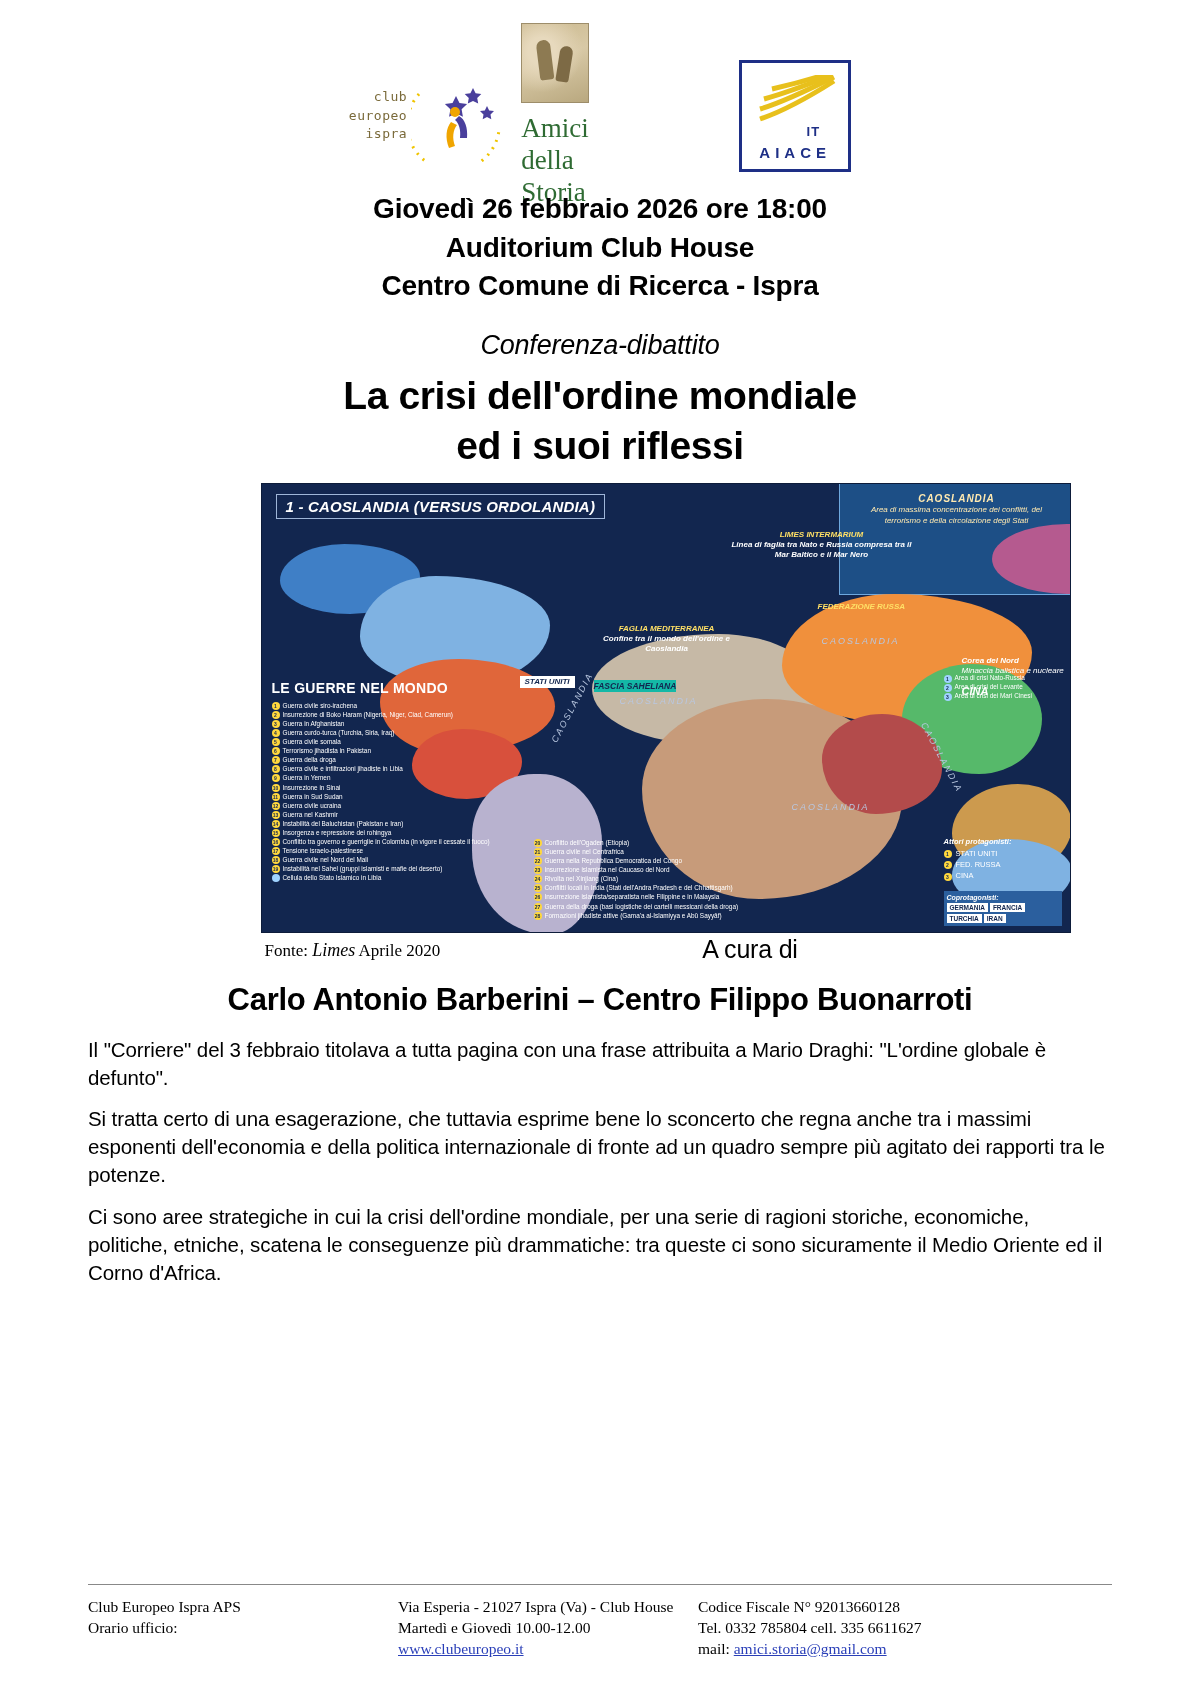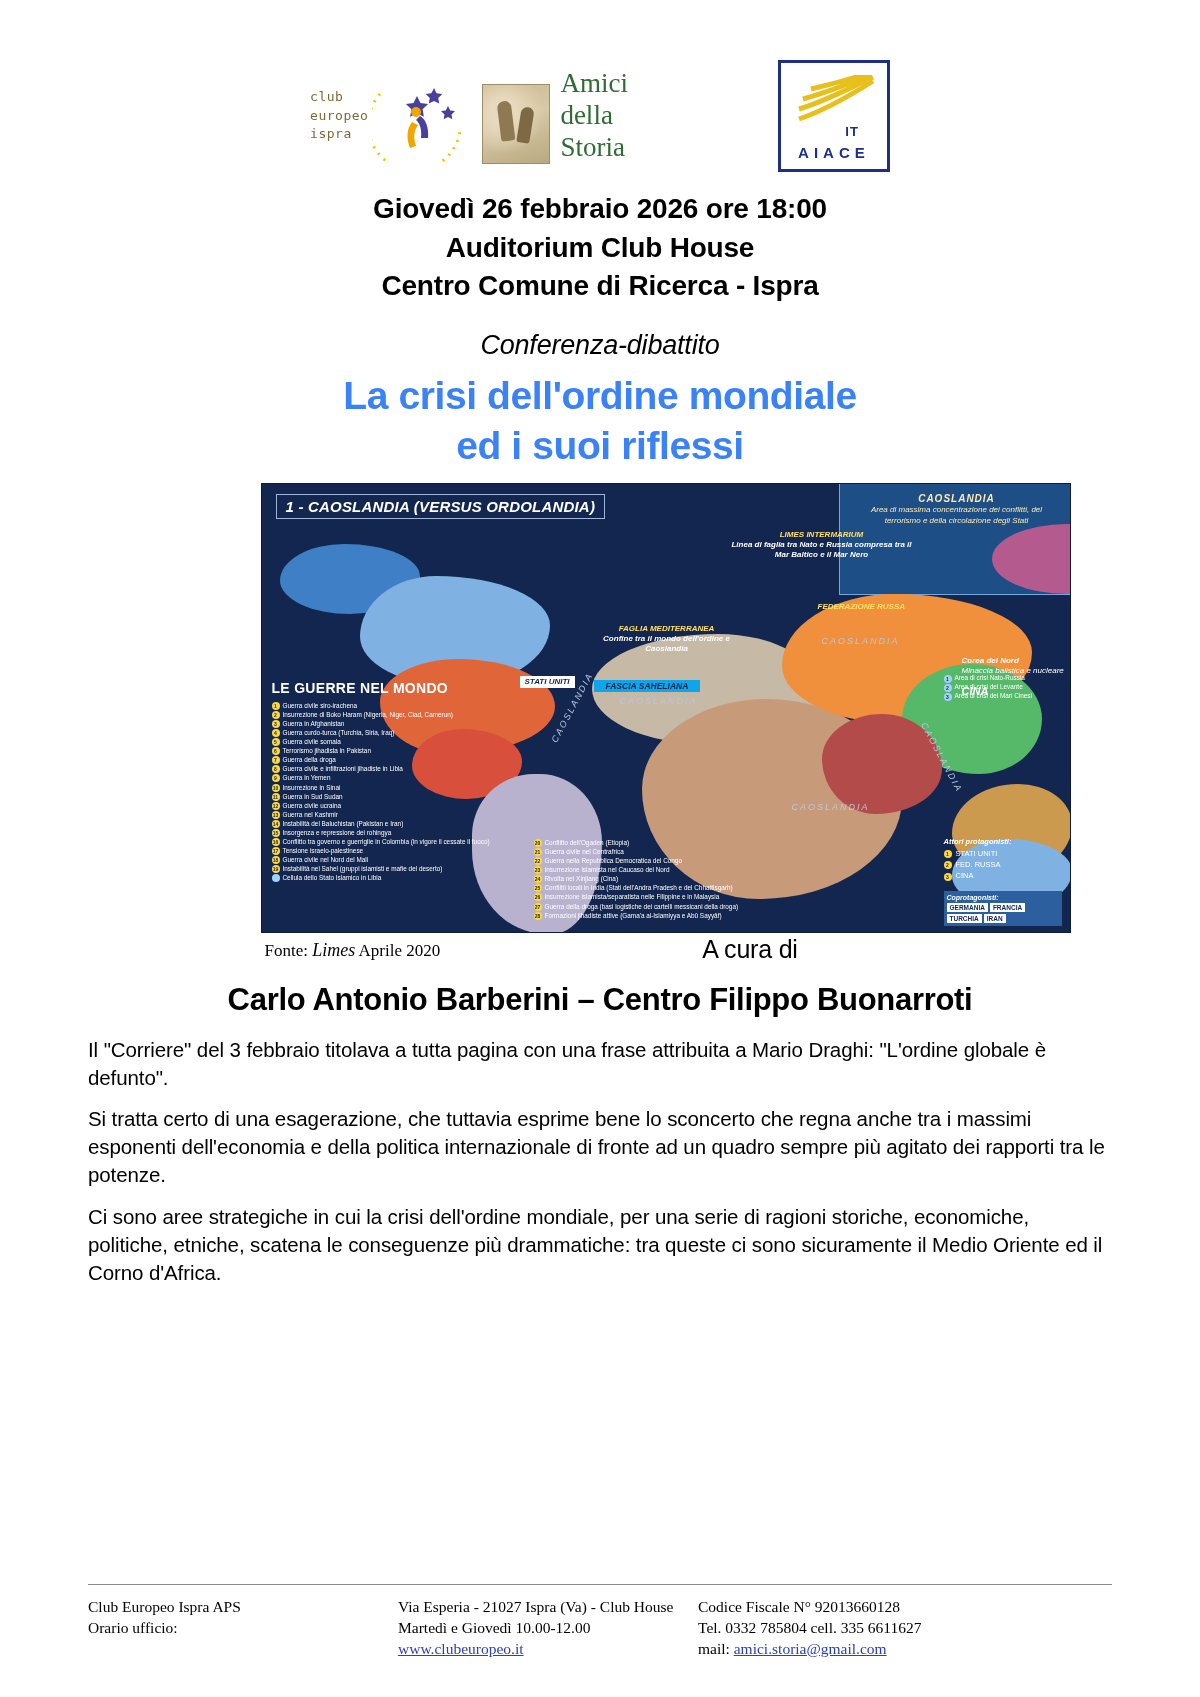--- a/index.html
+++ b/index.html
@@ -40,37 +40,38 @@
   .club-logo {
     display: flex;
     align-items: center;
     gap: 4px;
   }
   .club-text {
     font-family: "DejaVu Sans Mono", monospace;
     font-size: 13px;
     line-height: 1.45;
     color: #7a6a3a;
-    text-align: left;
+    text-align: right;
     letter-spacing: 0.5px;
   }
   .club-emblem {
     position: relative;
     width: 96px;
     height: 92px;
   }
   .club-emblem .arc {
     position: absolute;
     left: 0; top: 0;
     width: 96px; height: 92px;
   }
   .amici-logo {
     display: flex;
-    align-items: flex-end;
+    align-items: flex-start;
     gap: 10px;
+    flex-direction: column;
   }
   .amici-pic {
     width: 66px;
     height: 78px;
     border: 1px solid #9d8d6a;
     background:
       radial-gradient(circle at 30% 35%, #e7d9bd 0 20%, rgba(231,217,189,0) 60%),
       linear-gradient(160deg, #cbb98f 0%, #d8c9a6 45%, #b9a87f 100%);
     position: relative;
     overflow: hidden;
@@ -143,21 +144,21 @@
   }
   .kind {
     text-align: center;
     font-size: 27px;
     font-style: italic;
     margin-top: 24px;
     letter-spacing: -0.2px;
   }
   .title {
     text-align: center;
-    color: #3b82f6;
+    color: #000000;
     font-size: 39px;
     font-weight: bold;
     line-height: 1.28;
     margin-top: 10px;
     letter-spacing: -0.4px;
   }
 
   
   .figure {
     margin: 12px auto 0;
@@ -216,22 +217,22 @@
   }
   .lbl.b { font-weight: bold; }
   .lbl.yellow { color: #ffe066; }
   .lbl.ghost { color: #b9c7e0; letter-spacing: 2px; font-size: 9px; }
   .boxlbl {
     position: absolute;
     font-size: 8.5px;
     font-weight: bold;
     font-style: italic;
     color: #12264f;
-    background: #0ea5e9;
-    padding: 1px 12px;
+    background: #14b8a6;
+    padding: 1px 0;
   }
   .legend {
     position: absolute;
     left: 10px; top: 196px;
     width: 222px;
     color: #fff;
   }
   .legend h4 {
     margin: 0 0 5px 0;
     font-size: 14px;

